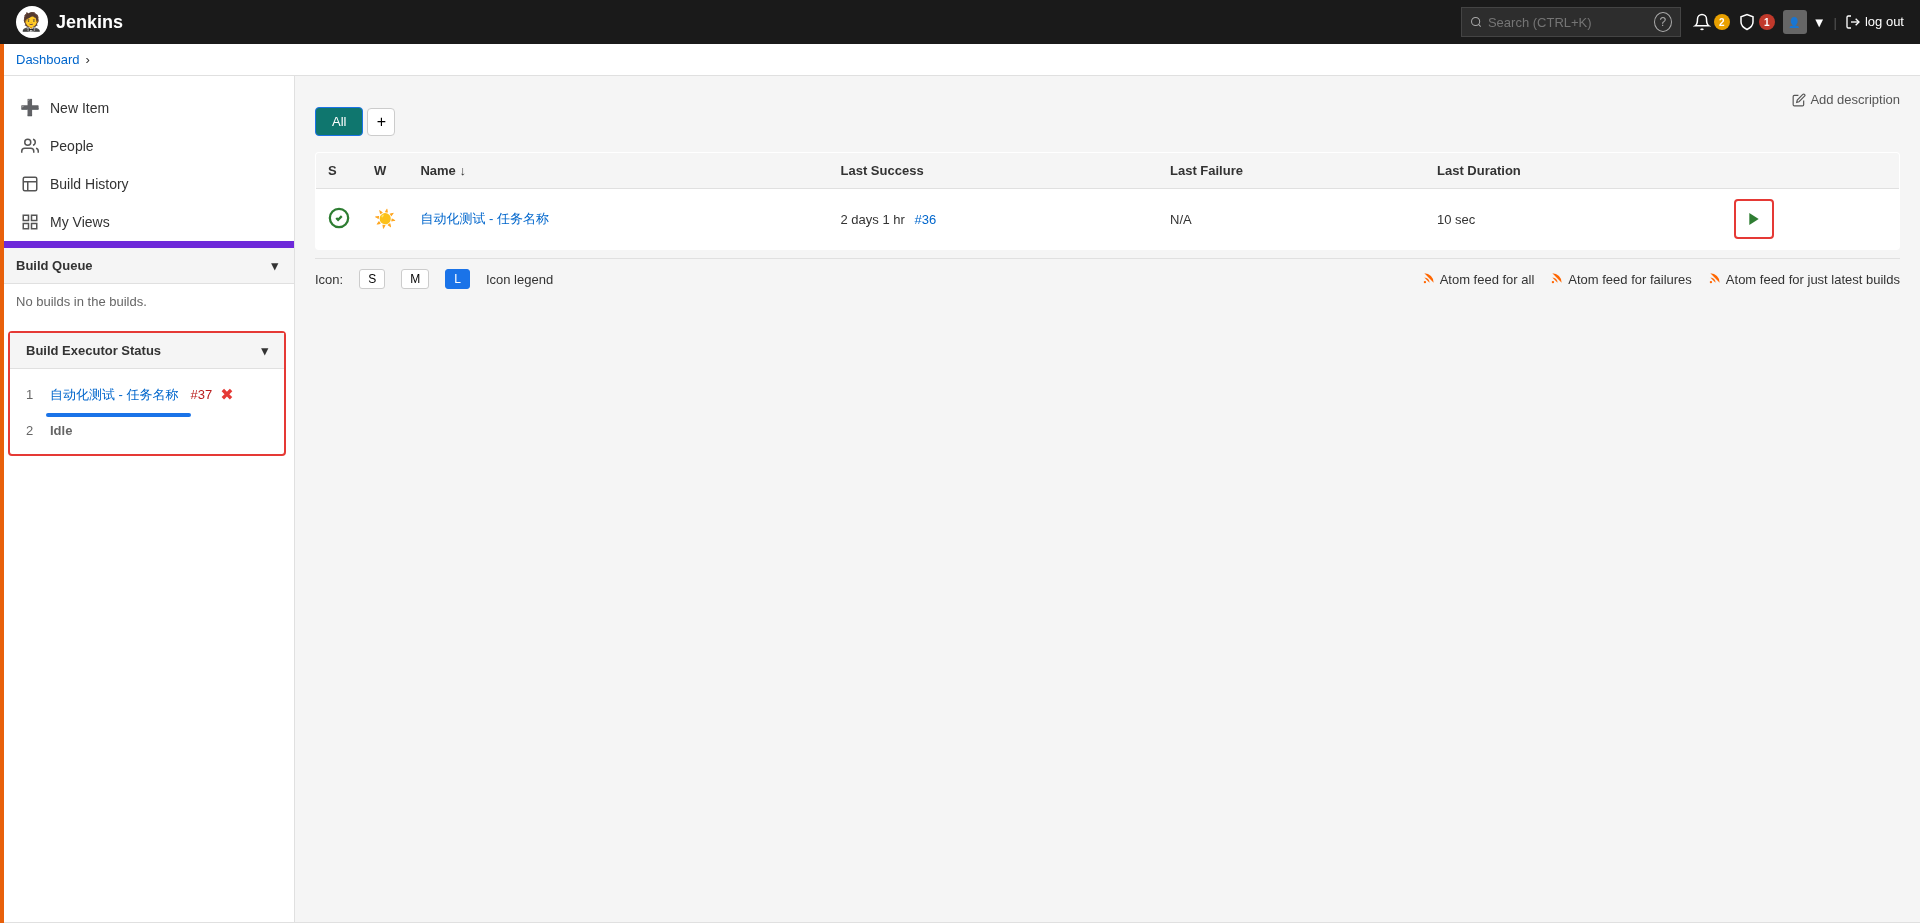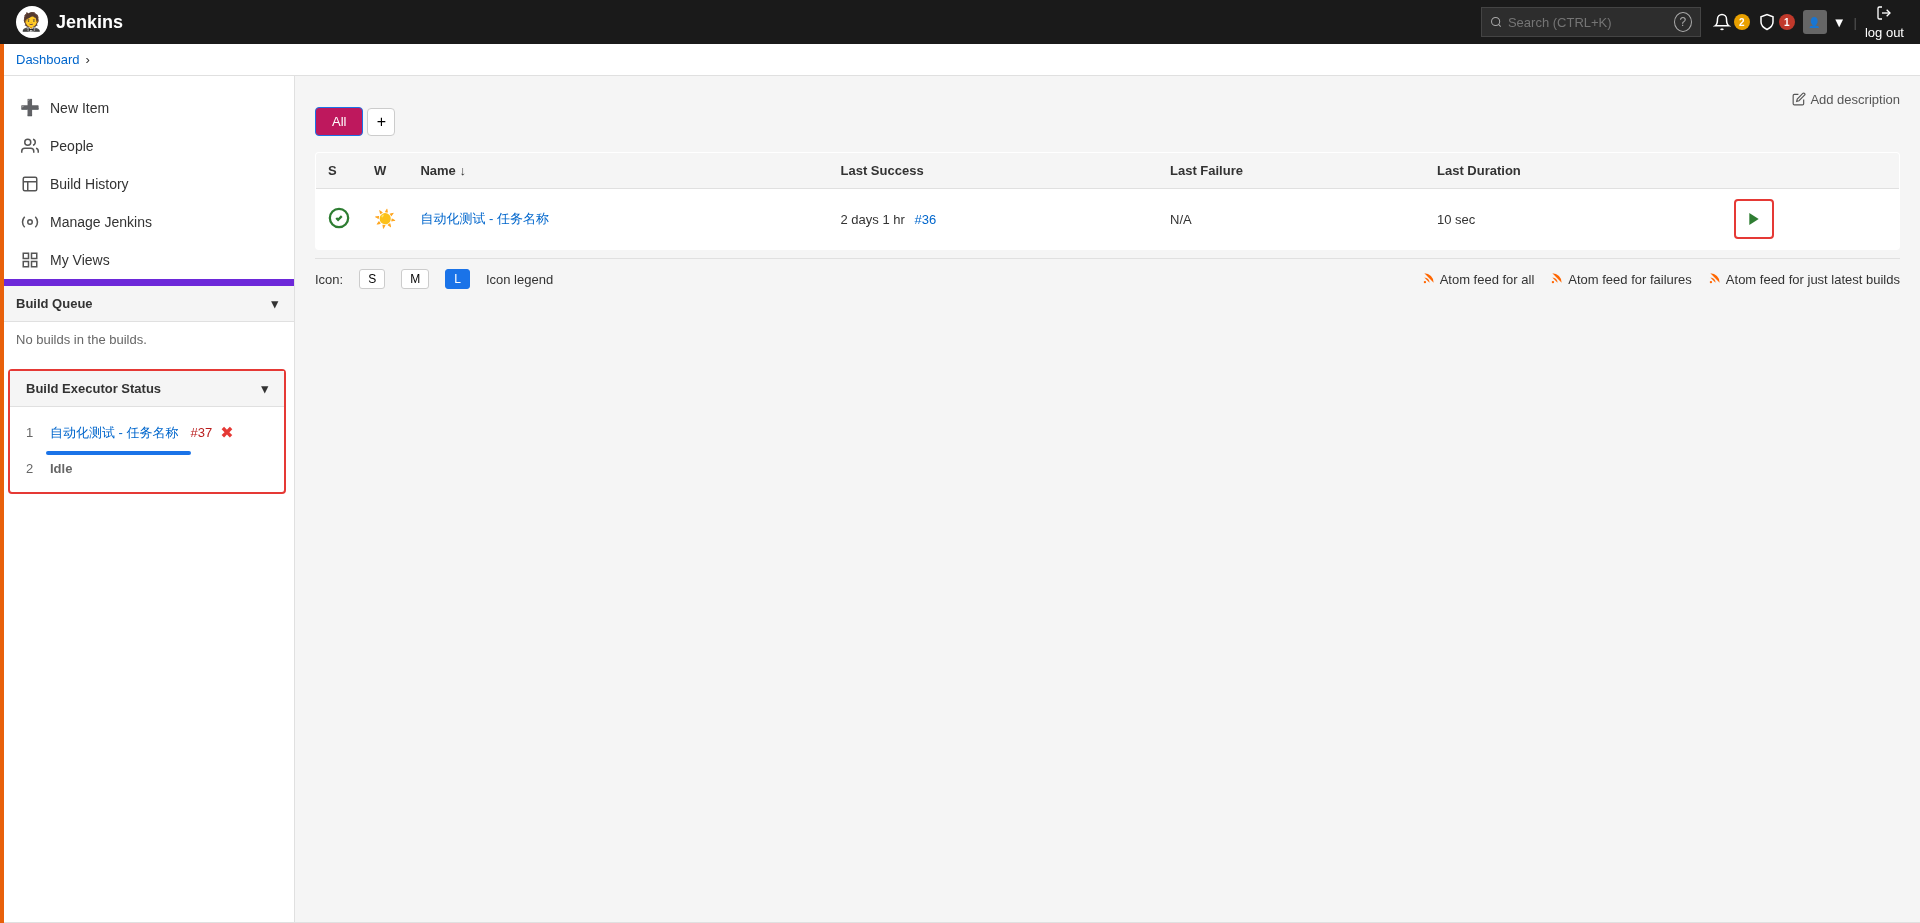--- a/index.html
+++ b/index.html
@@ -72,21 +72,21 @@
       display: flex; align-items: center; gap: 6px;
       color: #fff; cursor: pointer;
       background: none; border: none; font-size: 13px;
     }
     .user-avatar {
       width: 24px; height: 24px; background: #666; border-radius: 3px;
       display: flex; align-items: center; justify-content: center; font-size: 10px;
     }
     .logout-btn {
       background: none; border: none; color: #fff; cursor: pointer;
-      display: flex; align-items: center; gap: 4px; font-size: 13px; flex-direction: column;
+      display: flex; gap: 4px; font-size: 13px;
     }
     .topnav-divider { color: #555; }
 
     
     .breadcrumb {
       background: #fff;
       border-bottom: 1px solid #e0e0e0;
       padding: 8px 16px;
       display: flex;
       align-items: center;
@@ -148,30 +148,30 @@
       width: 60%; margin-top: 3px; margin-left: 20px;
     }
     .executor-idle { color: #666; font-weight: bold; }
 
     
     .main { flex: 1; padding: 16px 20px; }
 
     
     .add-desc-btn {
       float: right; background: none; border: none; color: #555;
-      cursor: pointer; display: flex; align-items: flex-start; gap: 4px; font-size: 13px;
+      cursor: pointer; display: flex; align-items: flex-end; gap: 4px; font-size: 13px;
     }
 
     
     .tabs-row { display: flex; align-items: center; gap: 4px; margin-bottom: 16px; clear: both; }
     .tab-btn {
       padding: 6px 16px; border: 1px solid #ccc; background: #fff;
       border-radius: 4px; cursor: pointer; font-size: 13px;
     }
-    .tab-btn.active { background: #be185d; color: #fff; border-color: #1a73e8; }
+    .tab-btn.active { background: #0f766e; color: #fff; border-color: #1a73e8; }
     .tab-add-btn {
       width: 28px; height: 28px; border: 1px solid #ccc; background: #fff;
       border-radius: 4px; cursor: pointer; font-size: 16px; display: flex; align-items: center; justify-content: center;
     }
 
     
     .jobs-table { width: 100%; border-collapse: collapse; background: #fff; border: 1px solid #e0e0e0; border-radius: 4px; overflow: hidden; }
     .jobs-table th {
       background: #f5f5f5; text-align: left; padding: 10px 12px;
       font-weight: 600; font-size: 13px; border-bottom: 1px solid #e0e0e0; color: #333;
@@ -294,29 +294,20 @@
           <rect x="3" y="3" width="18" height="18" rx="2" ry="2"></rect>
             <line x1="3" y1="9" x2="21" y2="9"></line>
           <line x1="9" y1="21" x2="9" y2="9"></line>
         </svg>
       </span>
       <span>Build History</span>
     </a>
     <a class="sidebar-item" href="#">
       <span class="sidebar-item-icon">
         <svg width="18" height="18" viewBox="0 0 24 24" fill="none" stroke="currentColor" stroke-width="2">
-          <circle cx="12" cy="12" r="3"></circle>
-          <path d="M19.07 4.93a10 10 0 0 1 0 14.14M4.93 4.93a10 10 0 0 0 0 14.14"></path>
-        </svg>
-      </span>
-      <span>Manage Jenkins</span>
-    </a>
-    <a class="sidebar-item" href="#">
-      <span class="sidebar-item-icon">
-        <svg width="18" height="18" viewBox="0 0 24 24" fill="none" stroke="currentColor" stroke-width="2">
           <rect x="3" y="3" width="7" height="7"></rect>
             <rect x="14" y="3" width="7" height="7"></rect>
           <rect x="14" y="14" width="7" height="7"></rect>
             <rect x="3" y="14" width="7" height="7"></rect>
         </svg>
       </span>
       <span>My Views</span>
     </a>
 
     <div class="sidebar-section">

